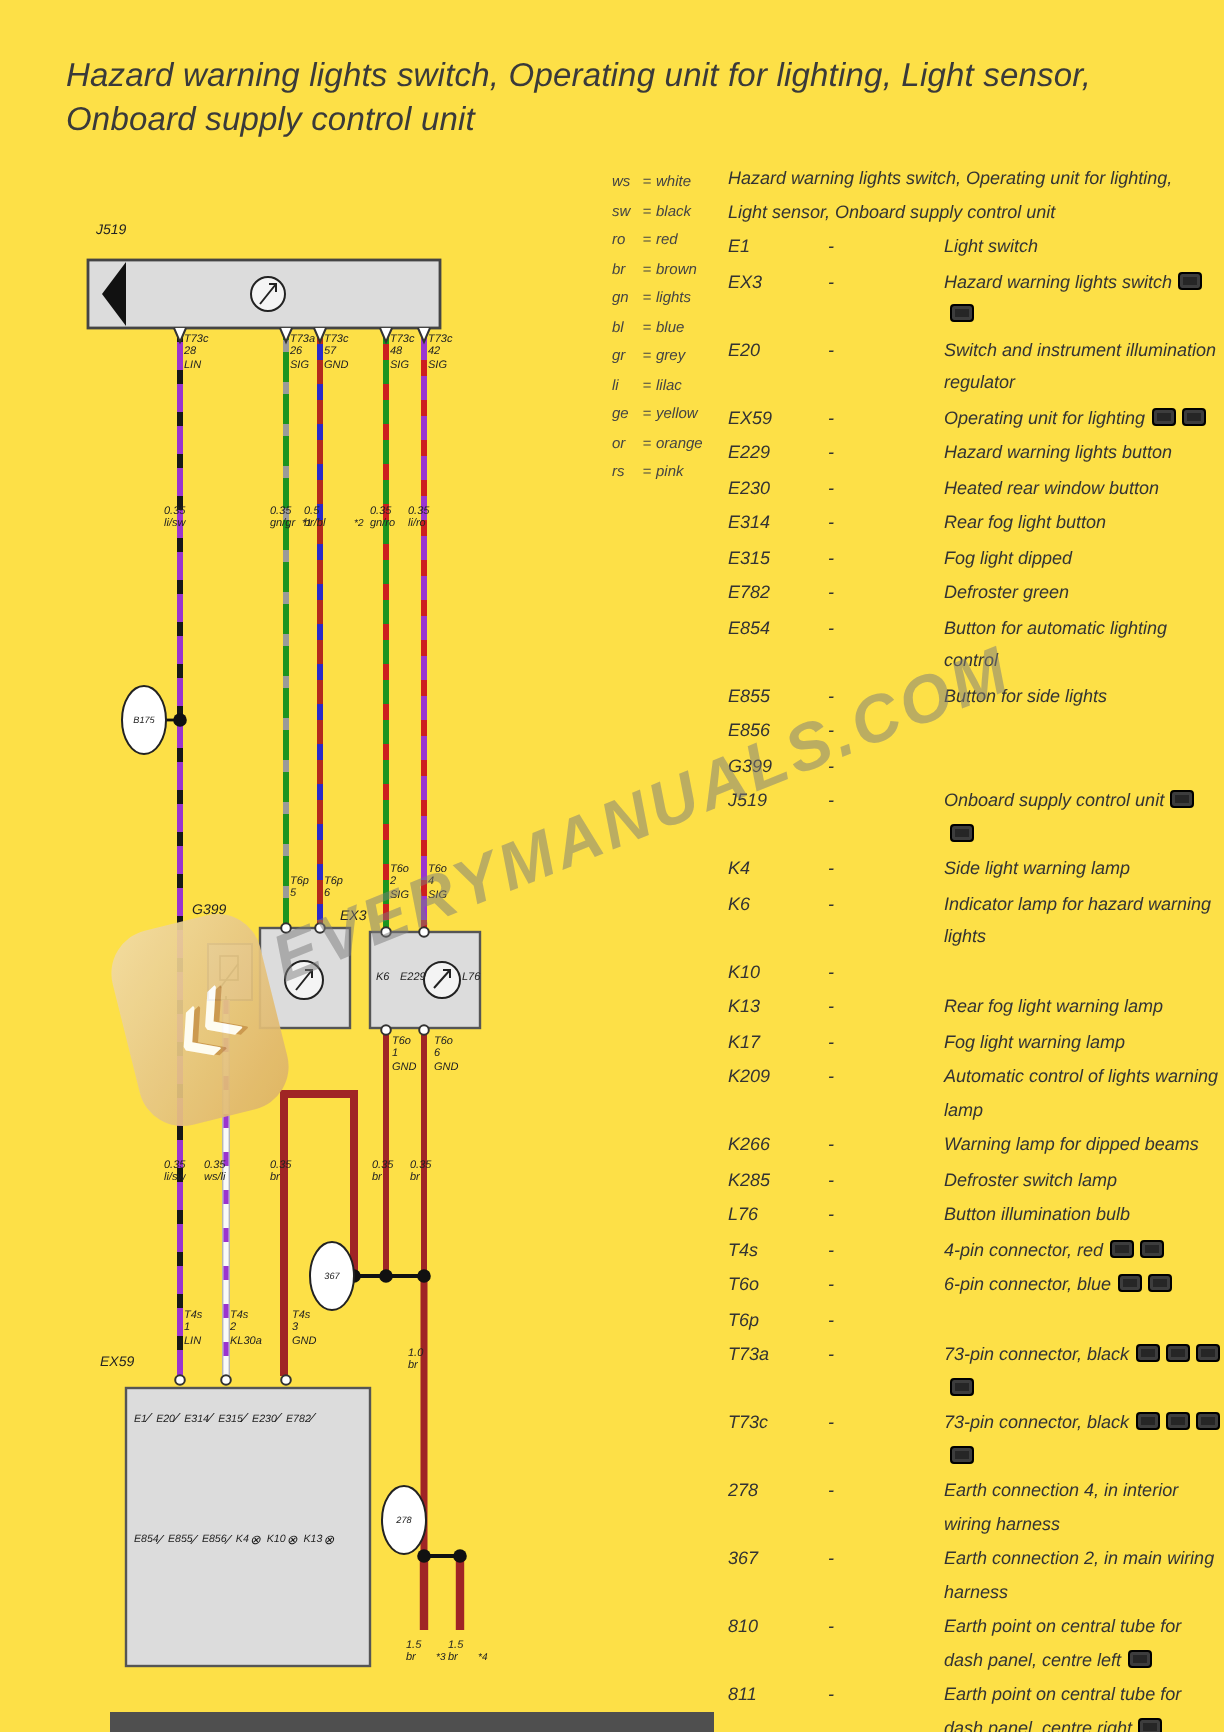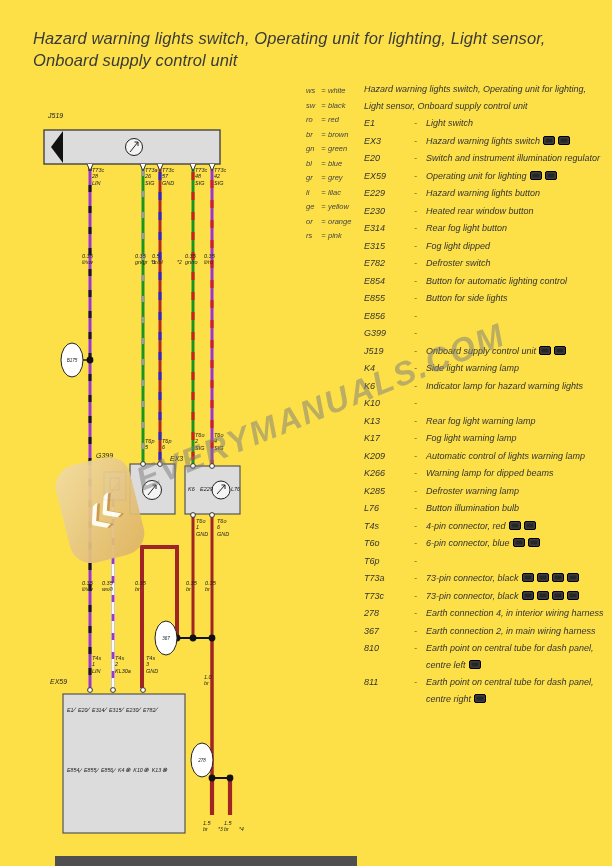--- a/index.html
+++ b/index.html
@@ -11,21 +11,21 @@
   .color-legend{position:absolute;left:306px;top:84px;width:58px;font-size:7.5px;line-height:14.5px;color:#444;}
   .cl-row{display:flex;white-space:nowrap;align-items:flex-end;}
   .cl-code{width:13px;}
   .cl-eq{width:9px;text-align:center;}
   
   .component-list{position:absolute;left:364px;top:81px;width:246px;font-size:9px;line-height:16.5px;color:#333;}
   .list-header{margin-bottom:1px;width:238px;}
   .comp-row{display:flex;align-items:flex-start;margin-bottom:1px;}
   .comp-code{width:50px;flex:0 0 50px;}
   .comp-dash{width:12px;flex:0 0 12px;}
-  .comp-desc{flex:1;}
+  .comp-desc{flex:1;margin-left:46px;}
   .doc-icon{display:inline-block;width:10px;height:7px;background:#262626;border:1px solid #000;
             border-radius:2px;margin:0 0 -1px 3px;box-shadow:inset 0 0 0 1.5px #3d3d3d;}
   
   .dlab{position:absolute;font-size:5.5px;line-height:1.18;color:#222;white-space:pre;}
   .dlab.big{font-size:7px;}
   .circ-lab{position:absolute;font-size:4.6px;color:#222;transform:translate(-50%,-50%);}
   .foot{position:absolute;font-size:5px;color:#222;}
   .ex59-row{position:absolute;display:flex;gap:3px;font-size:5.3px;color:#222;white-space:nowrap;}
   .ex59-item{display:flex;align-items:center;}
   .sym{font-size:6.5px;margin-left:.5px;color:#111;}
@@ -62,21 +62,21 @@
         <span>red</span>
       </div>
       <div class="cl-row">
         <span class="cl-code">br</span>
         <span class="cl-eq">=</span>
         <span>brown</span>
       </div>
       <div class="cl-row">
         <span class="cl-code">gn</span>
         <span class="cl-eq">=</span>
-        <span>green</span>
+        <span>lights</span>
       </div>
       <div class="cl-row">
         <span class="cl-code">bl</span>
         <span class="cl-eq">=</span>
         <span>blue</span>
       </div>
       <div class="cl-row">
         <span class="cl-code">gr</span>
         <span class="cl-eq">=</span>
         <span>grey</span>
@@ -142,21 +142,21 @@
           <span class="comp-desc">Rear fog light button</span>
         </div>
         <div class="comp-row">
           <span class="comp-code">E315</span>
           <span class="comp-dash">-</span>
           <span class="comp-desc">Fog light dipped</span>
         </div>
         <div class="comp-row">
           <span class="comp-code">E782</span>
           <span class="comp-dash">-</span>
-          <span class="comp-desc">Defroster switch</span>
+          <span class="comp-desc">Defroster green</span>
         </div>
         <div class="comp-row">
           <span class="comp-code">E854</span>
           <span class="comp-dash">-</span>
           <span class="comp-desc">Button for automatic lighting control</span>
         </div>
         <div class="comp-row">
           <span class="comp-code">E855</span>
           <span class="comp-dash">-</span>
           <span class="comp-desc">Button for side lights</span>
@@ -204,21 +204,21 @@
           <span class="comp-desc">Automatic control of lights warning lamp</span>
         </div>
         <div class="comp-row">
           <span class="comp-code">K266</span>
           <span class="comp-dash">-</span>
           <span class="comp-desc">Warning lamp for dipped beams</span>
         </div>
         <div class="comp-row">
           <span class="comp-code">K285</span>
           <span class="comp-dash">-</span>
-          <span class="comp-desc">Defroster warning lamp</span>
+          <span class="comp-desc">Defroster switch lamp</span>
         </div>
         <div class="comp-row">
           <span class="comp-code">L76</span>
           <span class="comp-dash">-</span>
           <span class="comp-desc">Button illumination bulb</span>
         </div>
         <div class="comp-row">
           <span class="comp-code">T4s</span>
           <span class="comp-dash">-</span>
           <span class="comp-desc">4-pin connector, red<span class="doc-icon"></span><span class="doc-icon"></span></span>

